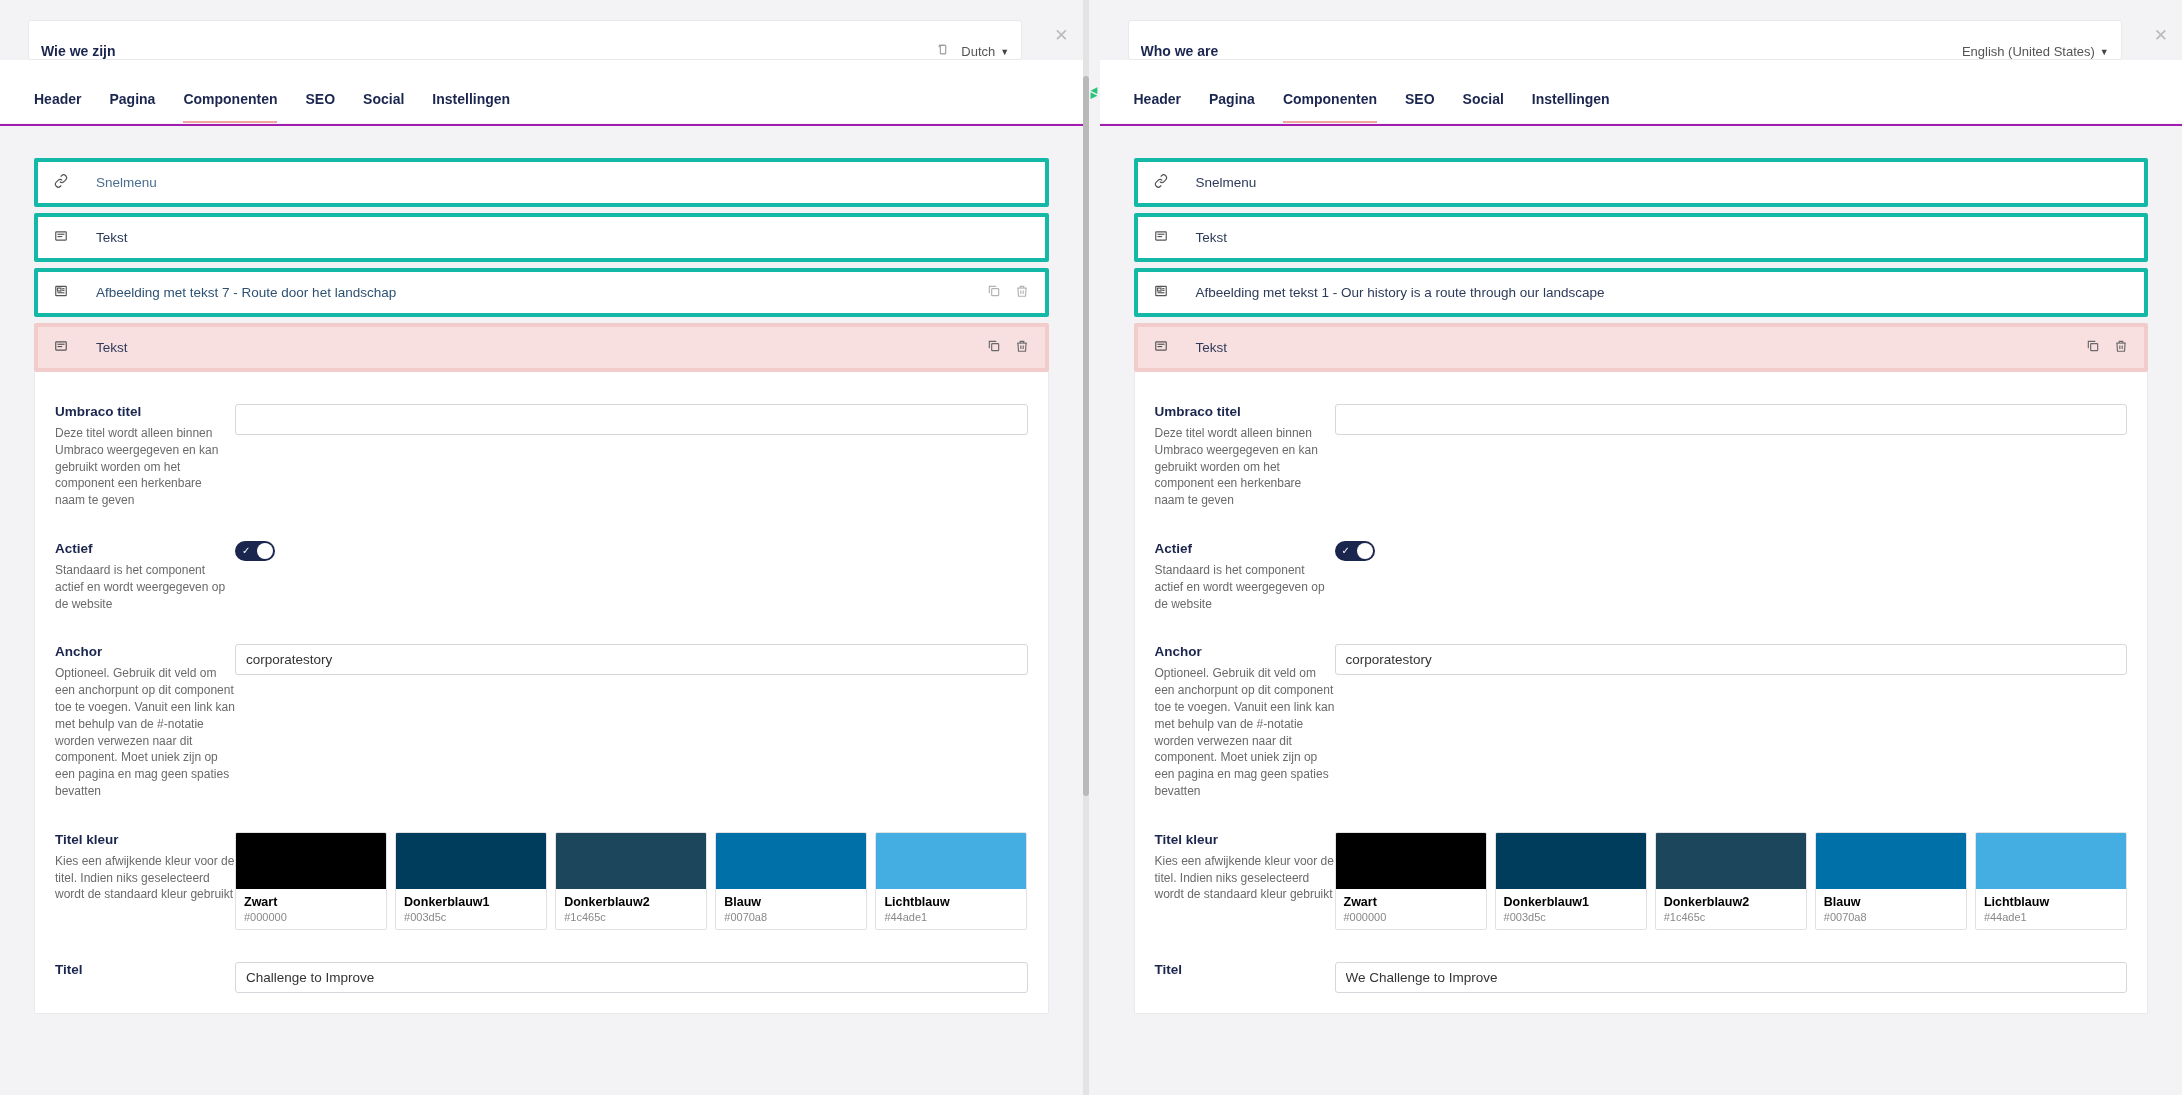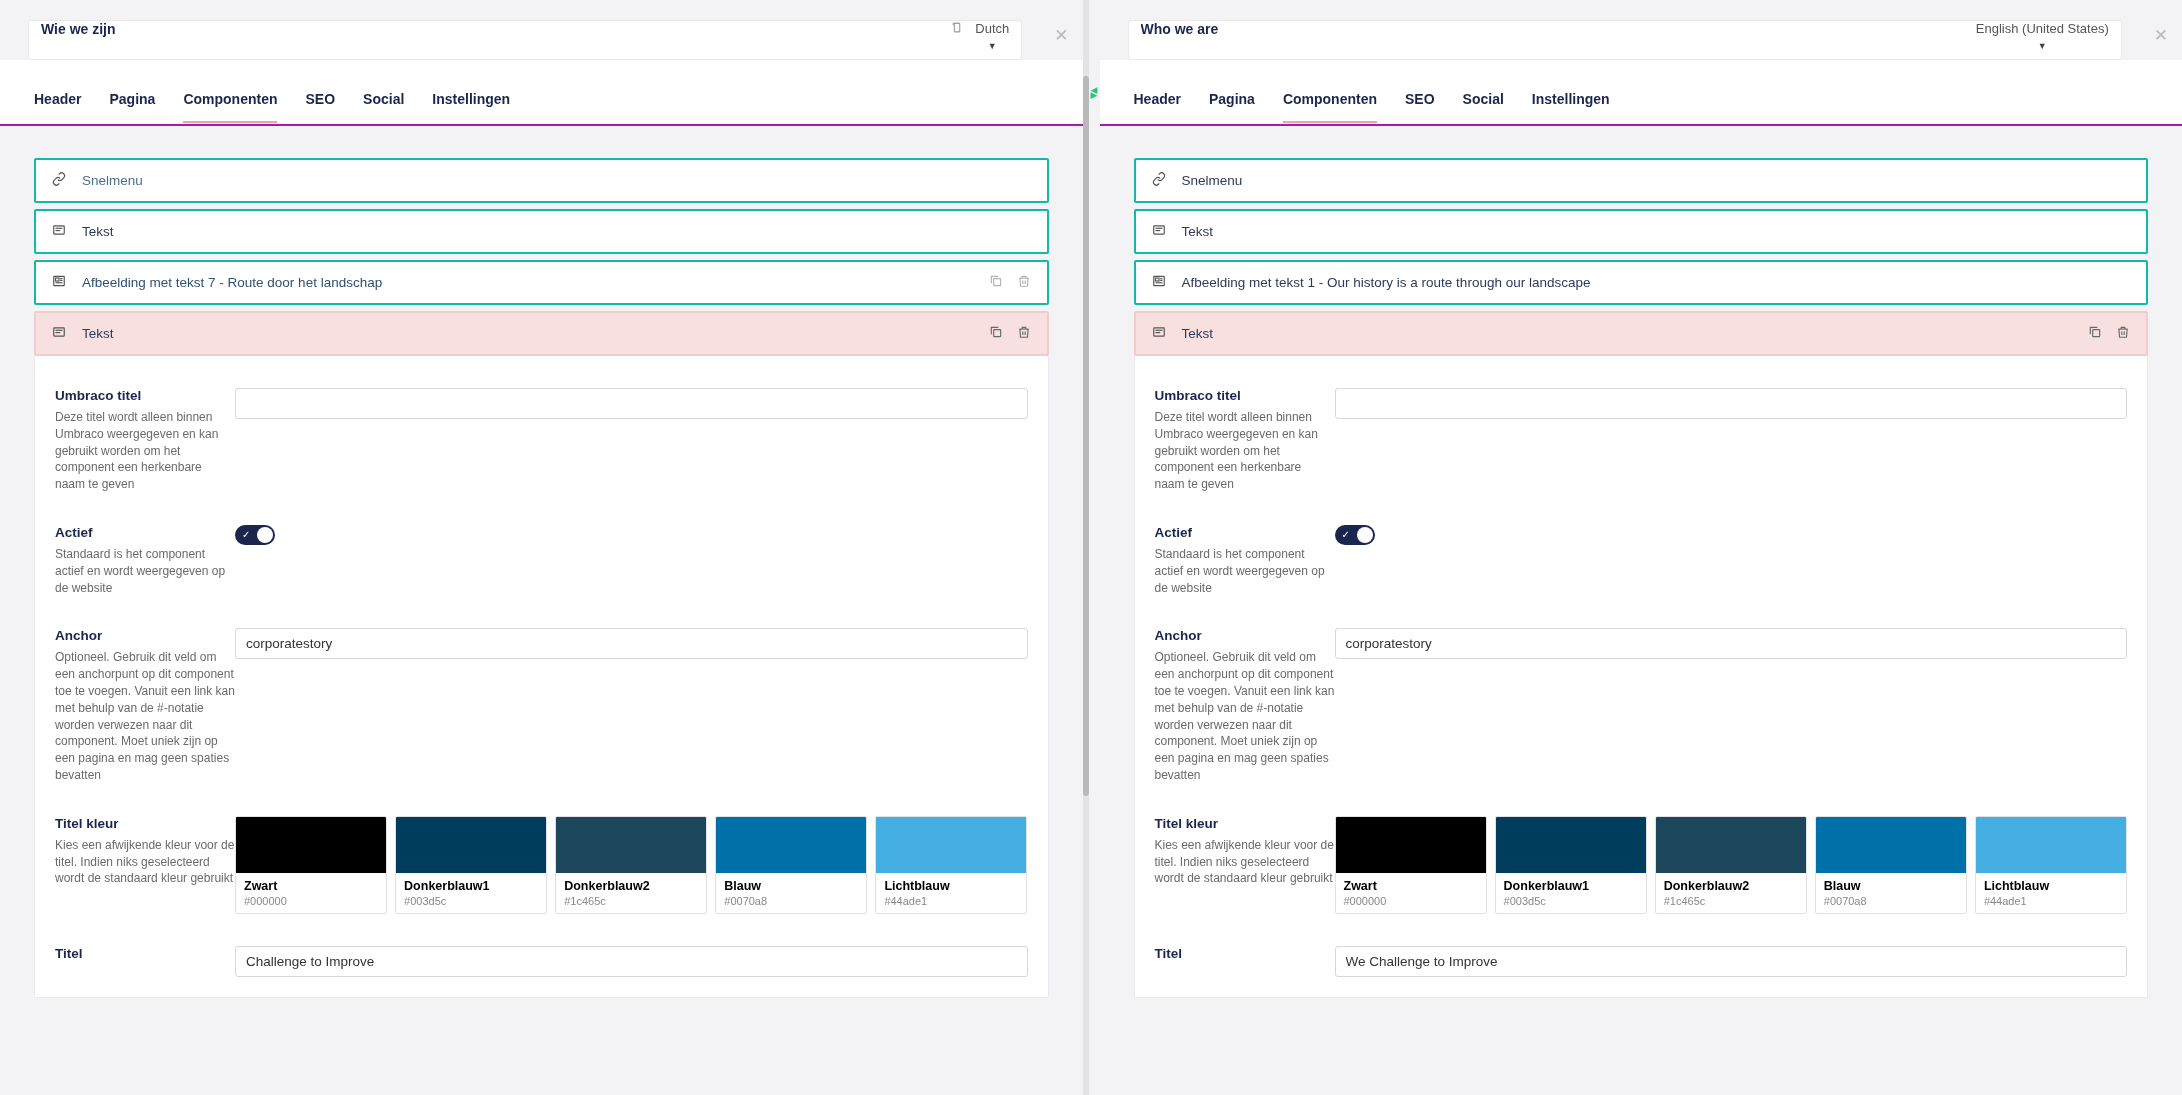--- a/index.html
+++ b/index.html
@@ -55,21 +55,21 @@
     display: flex;
     flex-direction: column;
     gap: -2px;
   }
   .divider-arrows span:first-child { color: #2bc37c; }
   .divider-arrows span:last-child { color: #2bc37c; }
 
   
   .title-bar {
     display: flex;
-    align-items: flex-start;
+    align-items: flex-end;
     background: #fff;
     border: 1px solid #e9e9ec;
     border-radius: 3px;
     margin: 10px 14px 0 14px;
     padding: 0 12px;
     height: 40px;
   }
   .title-bar input.title-input {
     flex: 1;
     border: none;
@@ -84,21 +84,20 @@
     color: #999;
     font-size: 13px;
   }
   .title-bar .lang-select {
     display: flex;
     align-items: center;
     gap: 5px;
     font-size: 13px;
     color: #555;
     cursor: pointer;
-    flex-direction: column;
   }
   .title-bar .caret-down {
     font-size: 9px;
     color: #444;
   }
   .close-x {
     margin-left: 18px;
     color: #bbb;
     font-size: 17px;
     cursor: pointer;
@@ -140,27 +139,27 @@
 
   
   .content {
     padding: 32px 34px 20px 34px;
     overflow-y: auto;
   }
   .component-row {
     display: flex;
     align-items: center;
     background: #fff;
-    border: 2px solid #14b8a6;
+    border: 4px solid #14b8a6;
     border-radius: 2px;
     padding: 12px 16px;
     margin-bottom: 6px;
     font-size: 13.5px;
     cursor: pointer;
-    gap: 16px;
+    gap: 28px;
   }
   .component-row .row-icon {
     color: #555;
     font-size: 13px;
     width: 14px;
   }
   .component-row.linked .row-label { color: #4a6e8f; }
   .component-row.linked .row-sublabel { color: #2d5173; }
   .component-row .row-label { color: #2d3a5a; font-weight: 500; }
   .component-row .actions {

